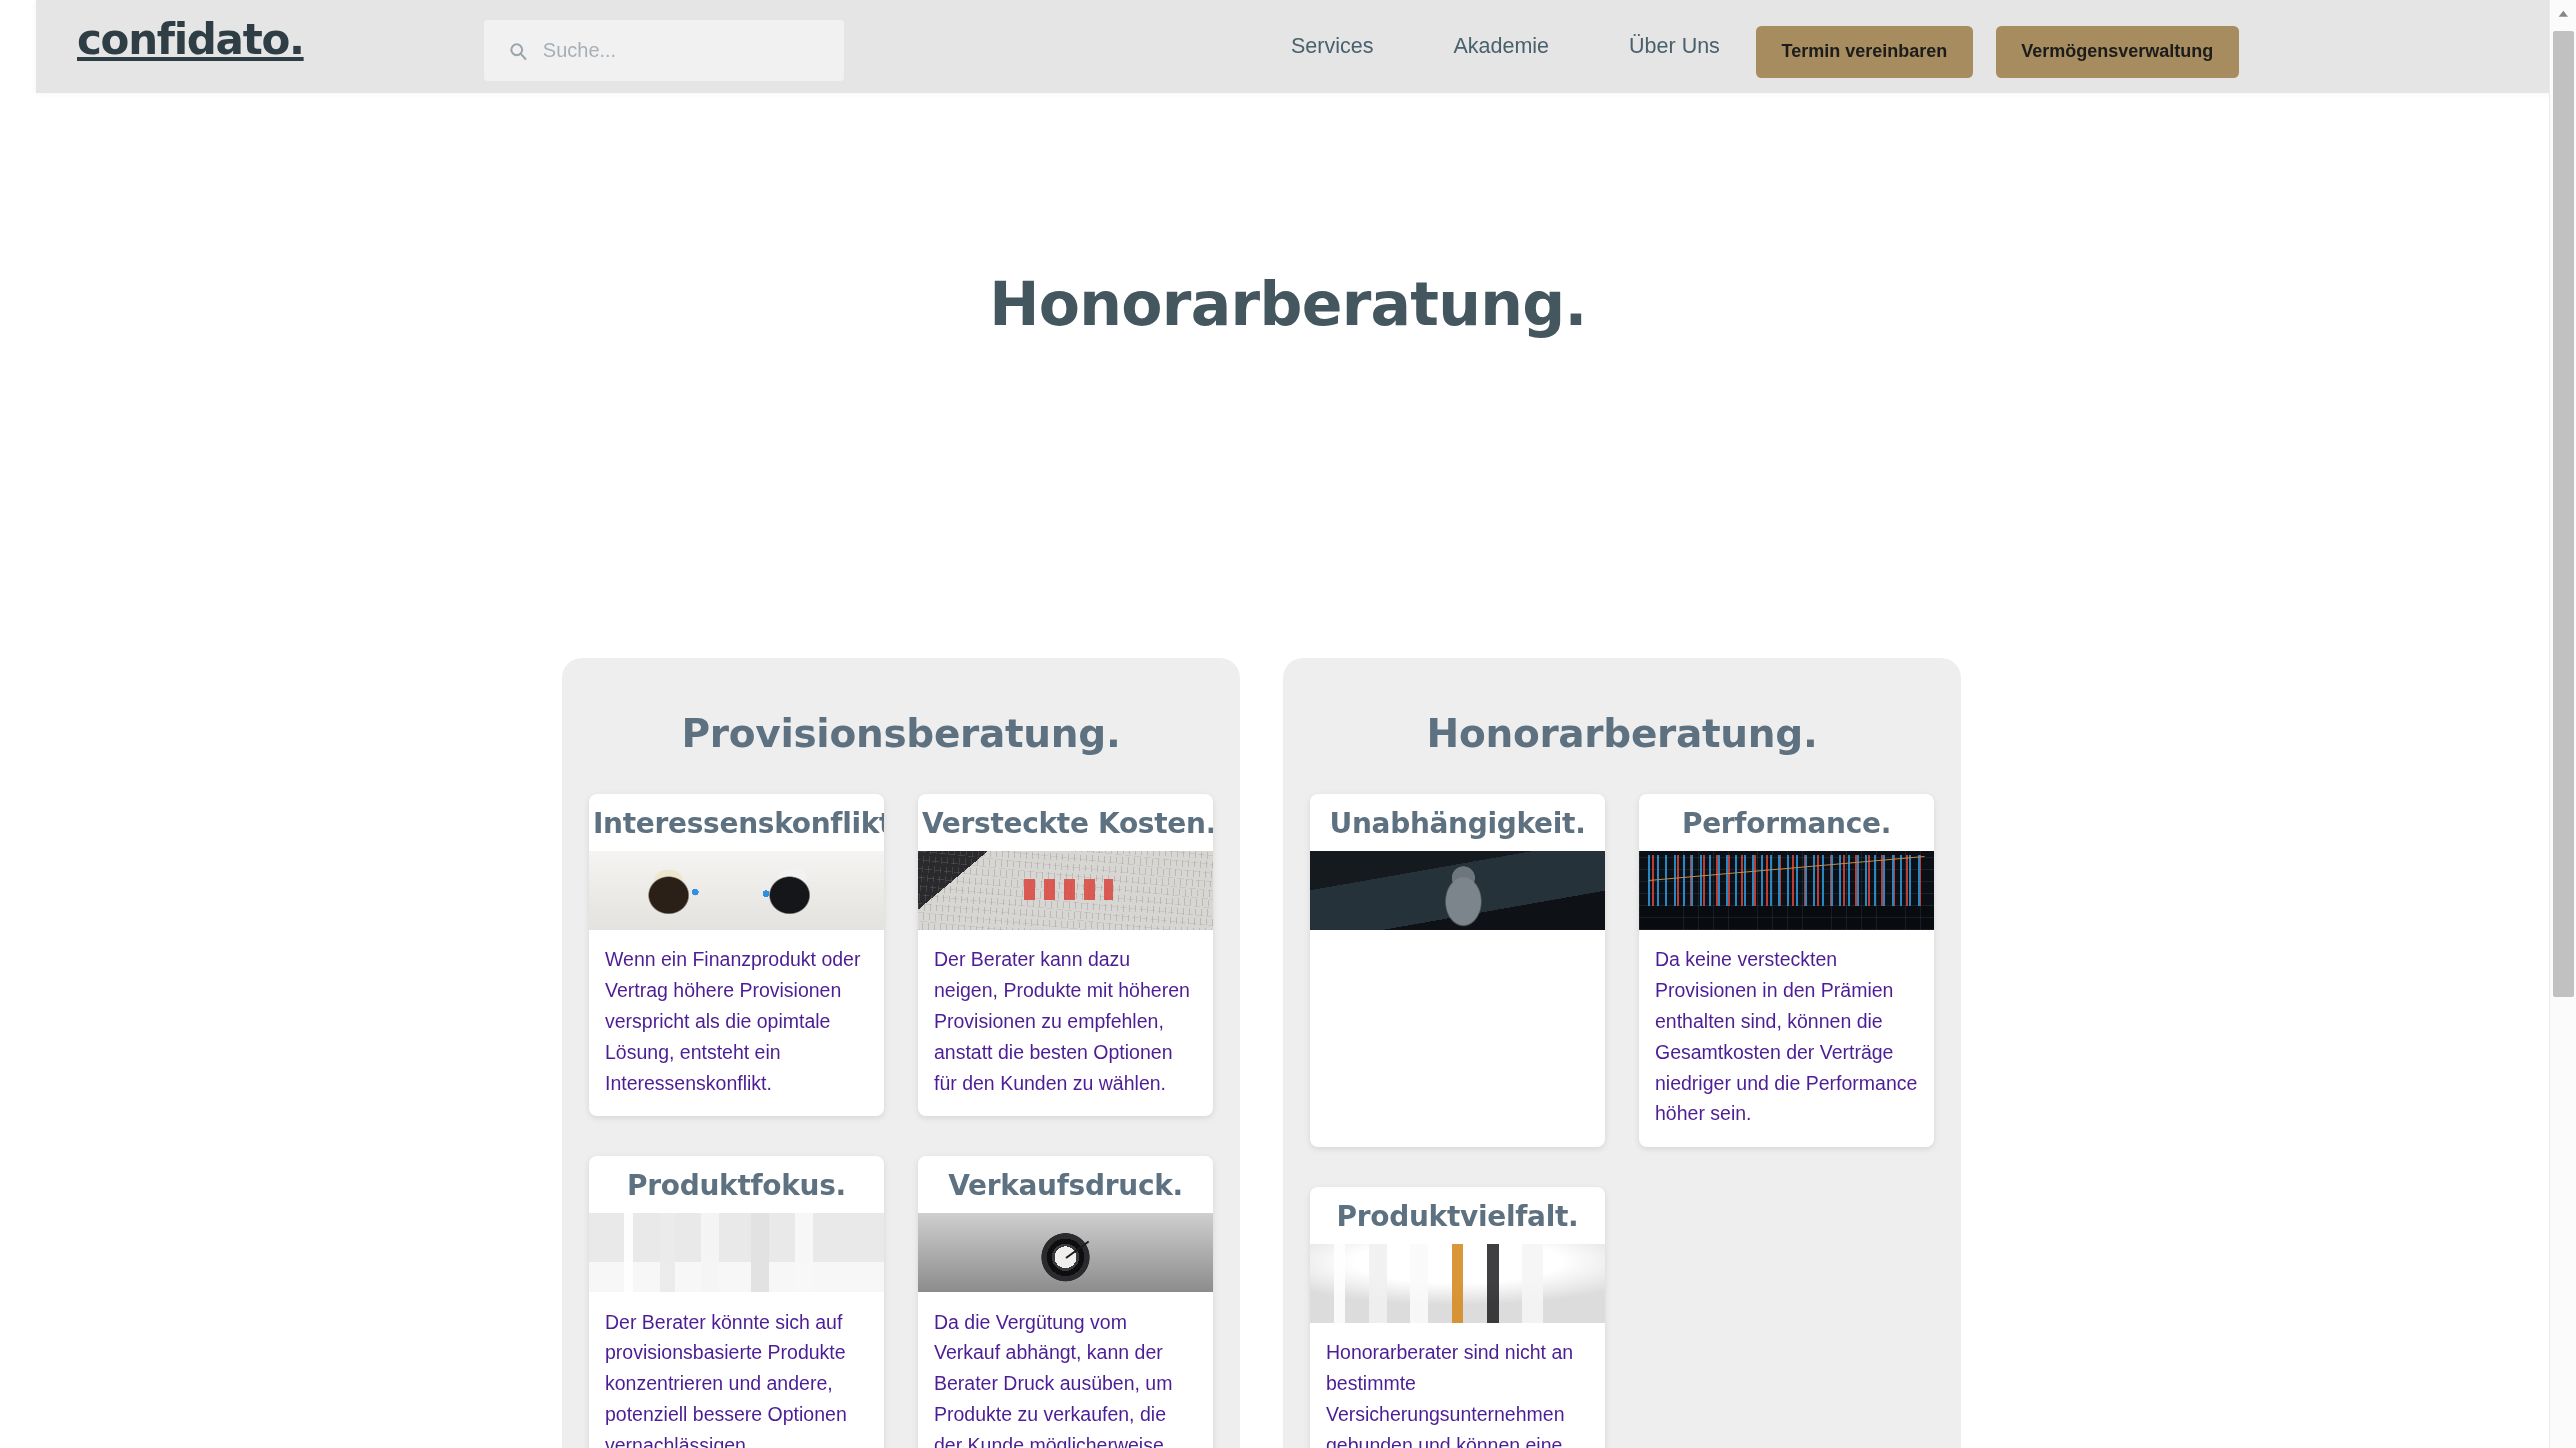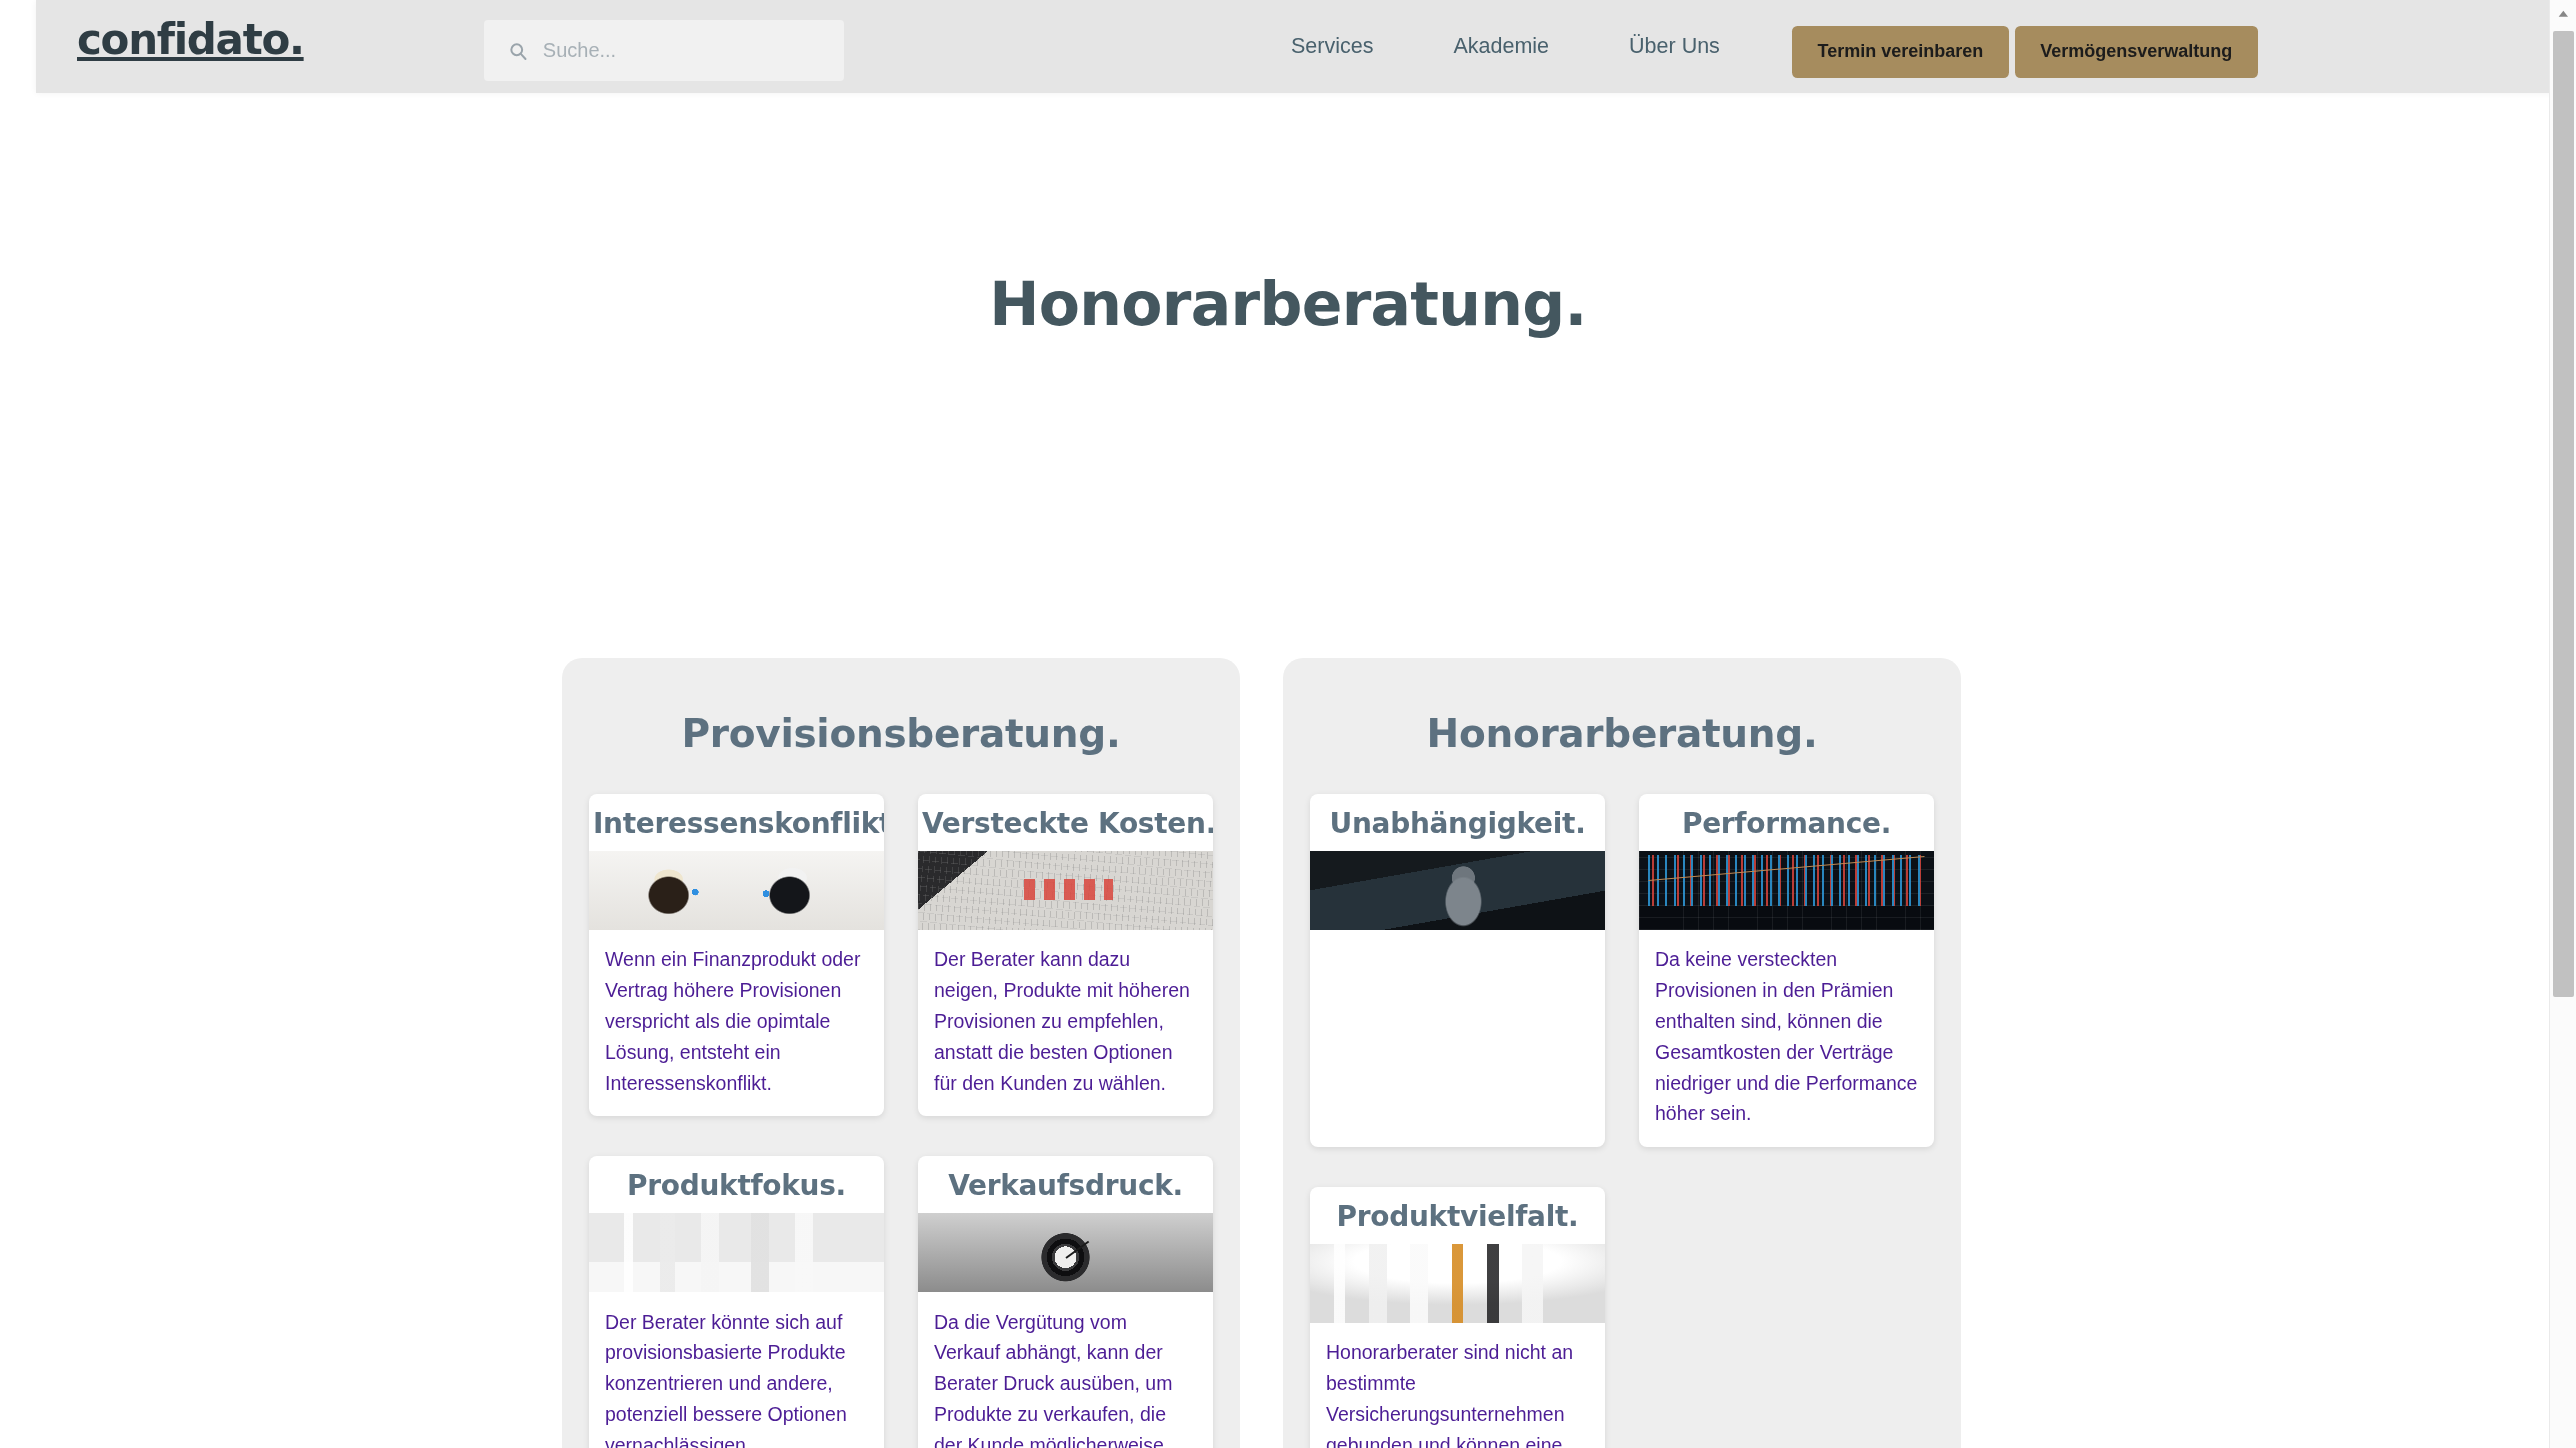--- a/index.html
+++ b/index.html
@@ -70,22 +70,22 @@
     color: #49616d;
     text-decoration: none;
     padding: 0 34px;
     white-space: nowrap;
     cursor: pointer;
   }
   .header-cta {
     position: absolute;
     top: 25.5px;
     display: flex;
-    gap: 6px;
-    left: 1756px;
+    gap: 23px;
+    left: 1720px;
   }
   .btn-gold {
     background: #a68c5e;
     color: #1c1c1c;
     border: none;
     border-radius: 5.4px;
     font-family: "Liberation Sans", sans-serif;
     font-size: 18px;
     font-weight: 600;
     height: 52px;

